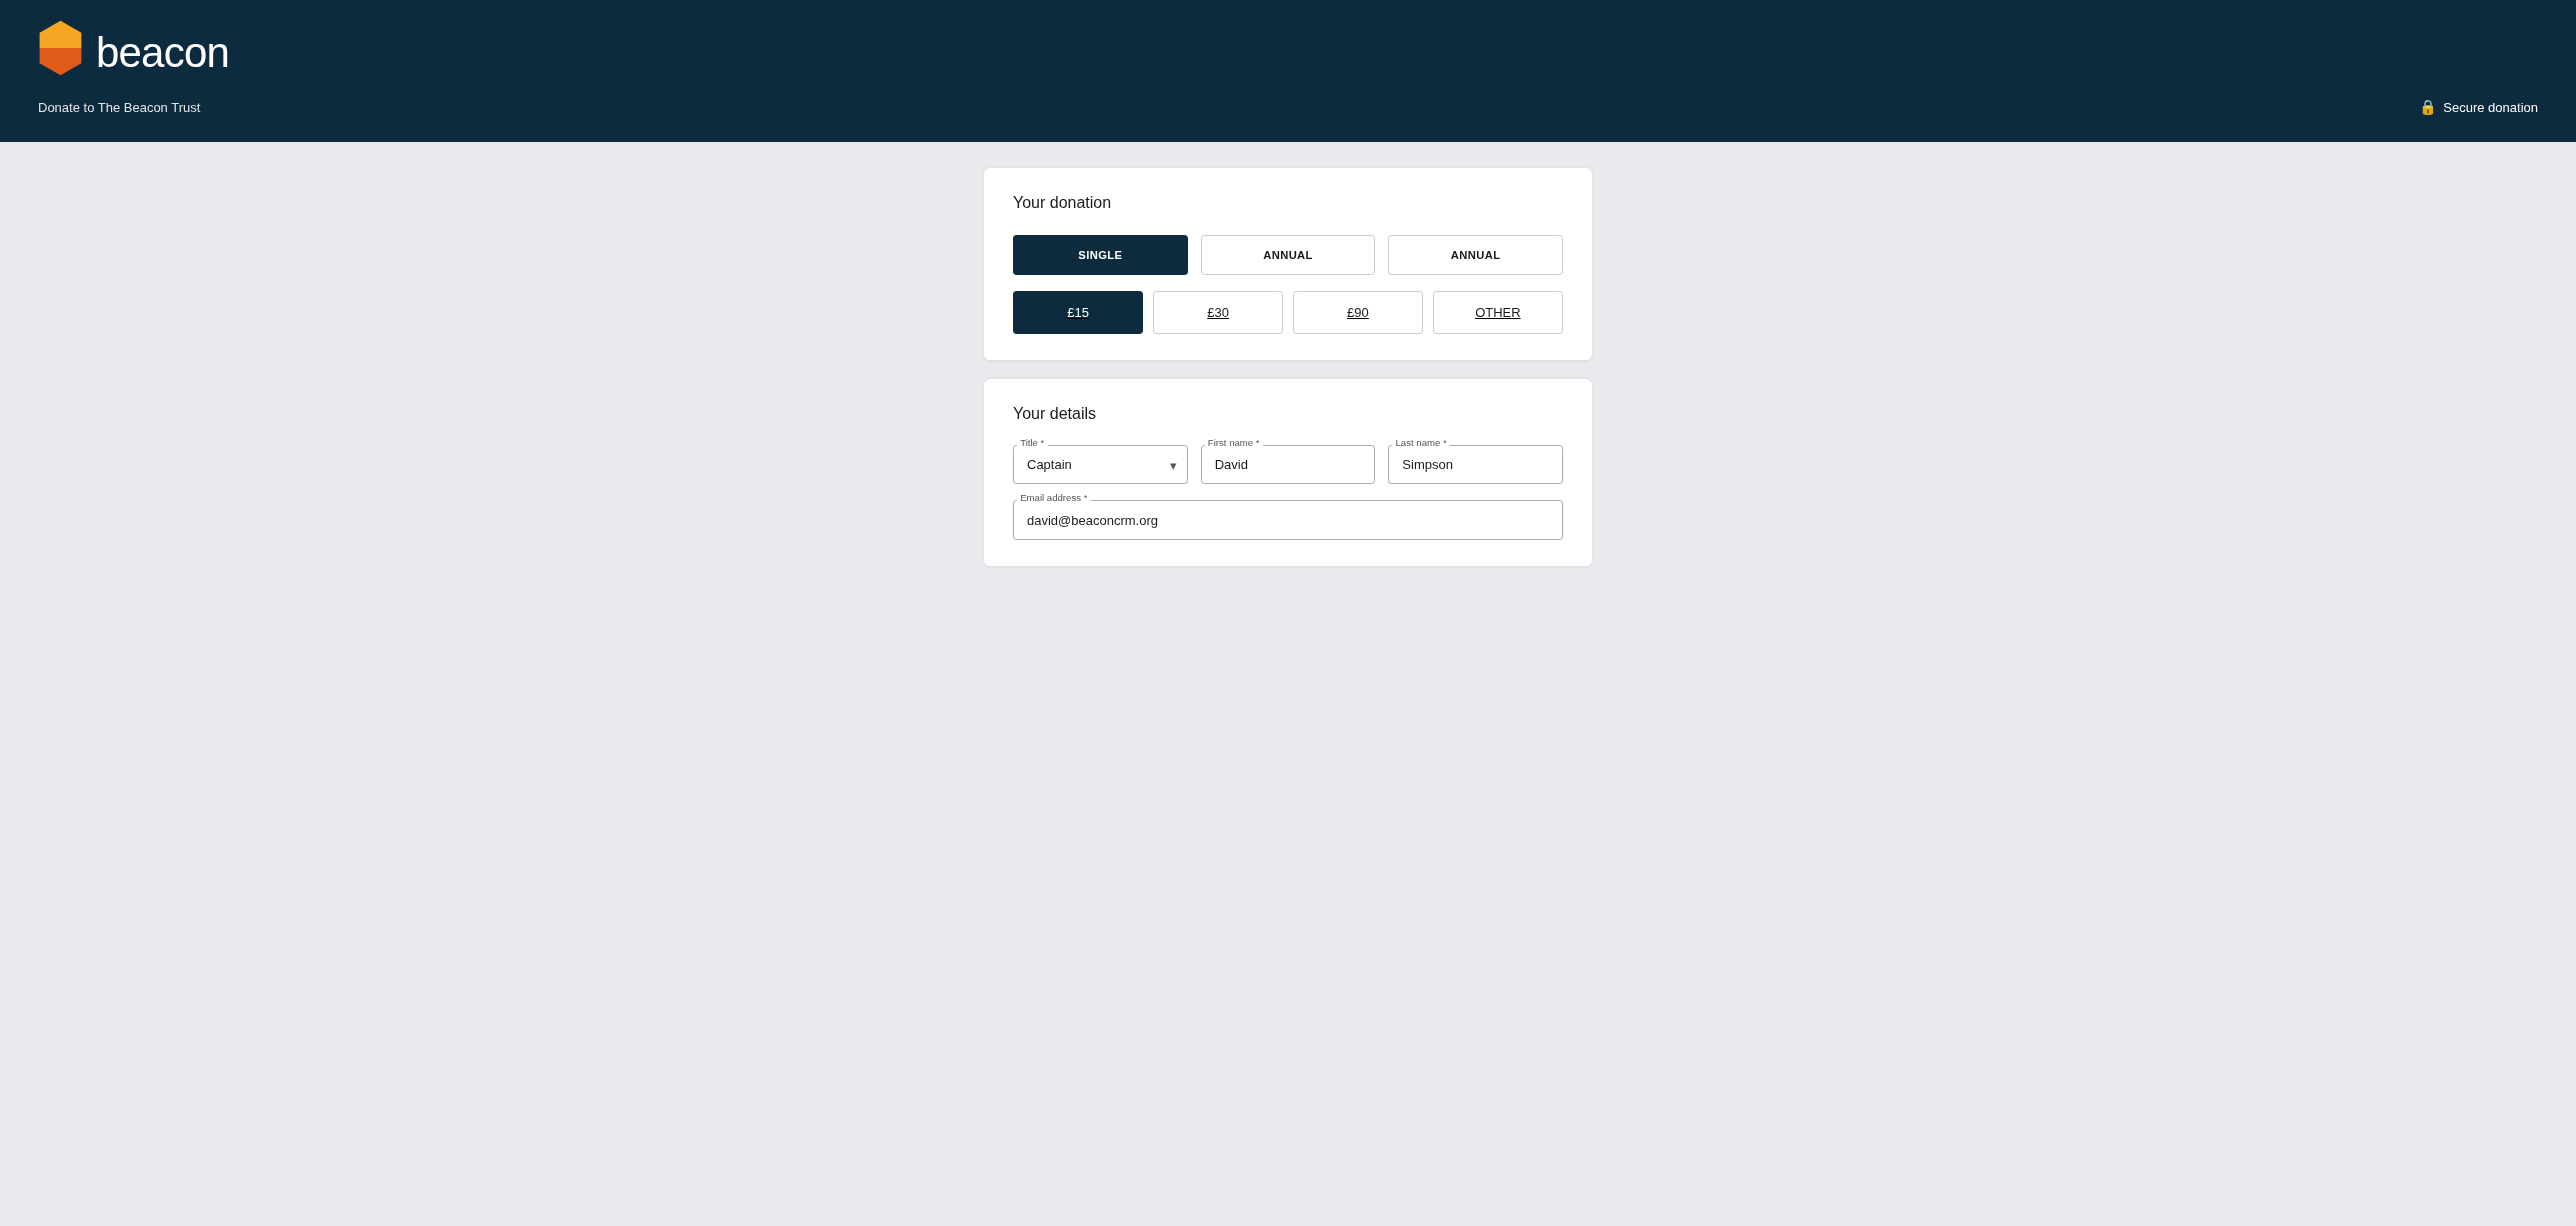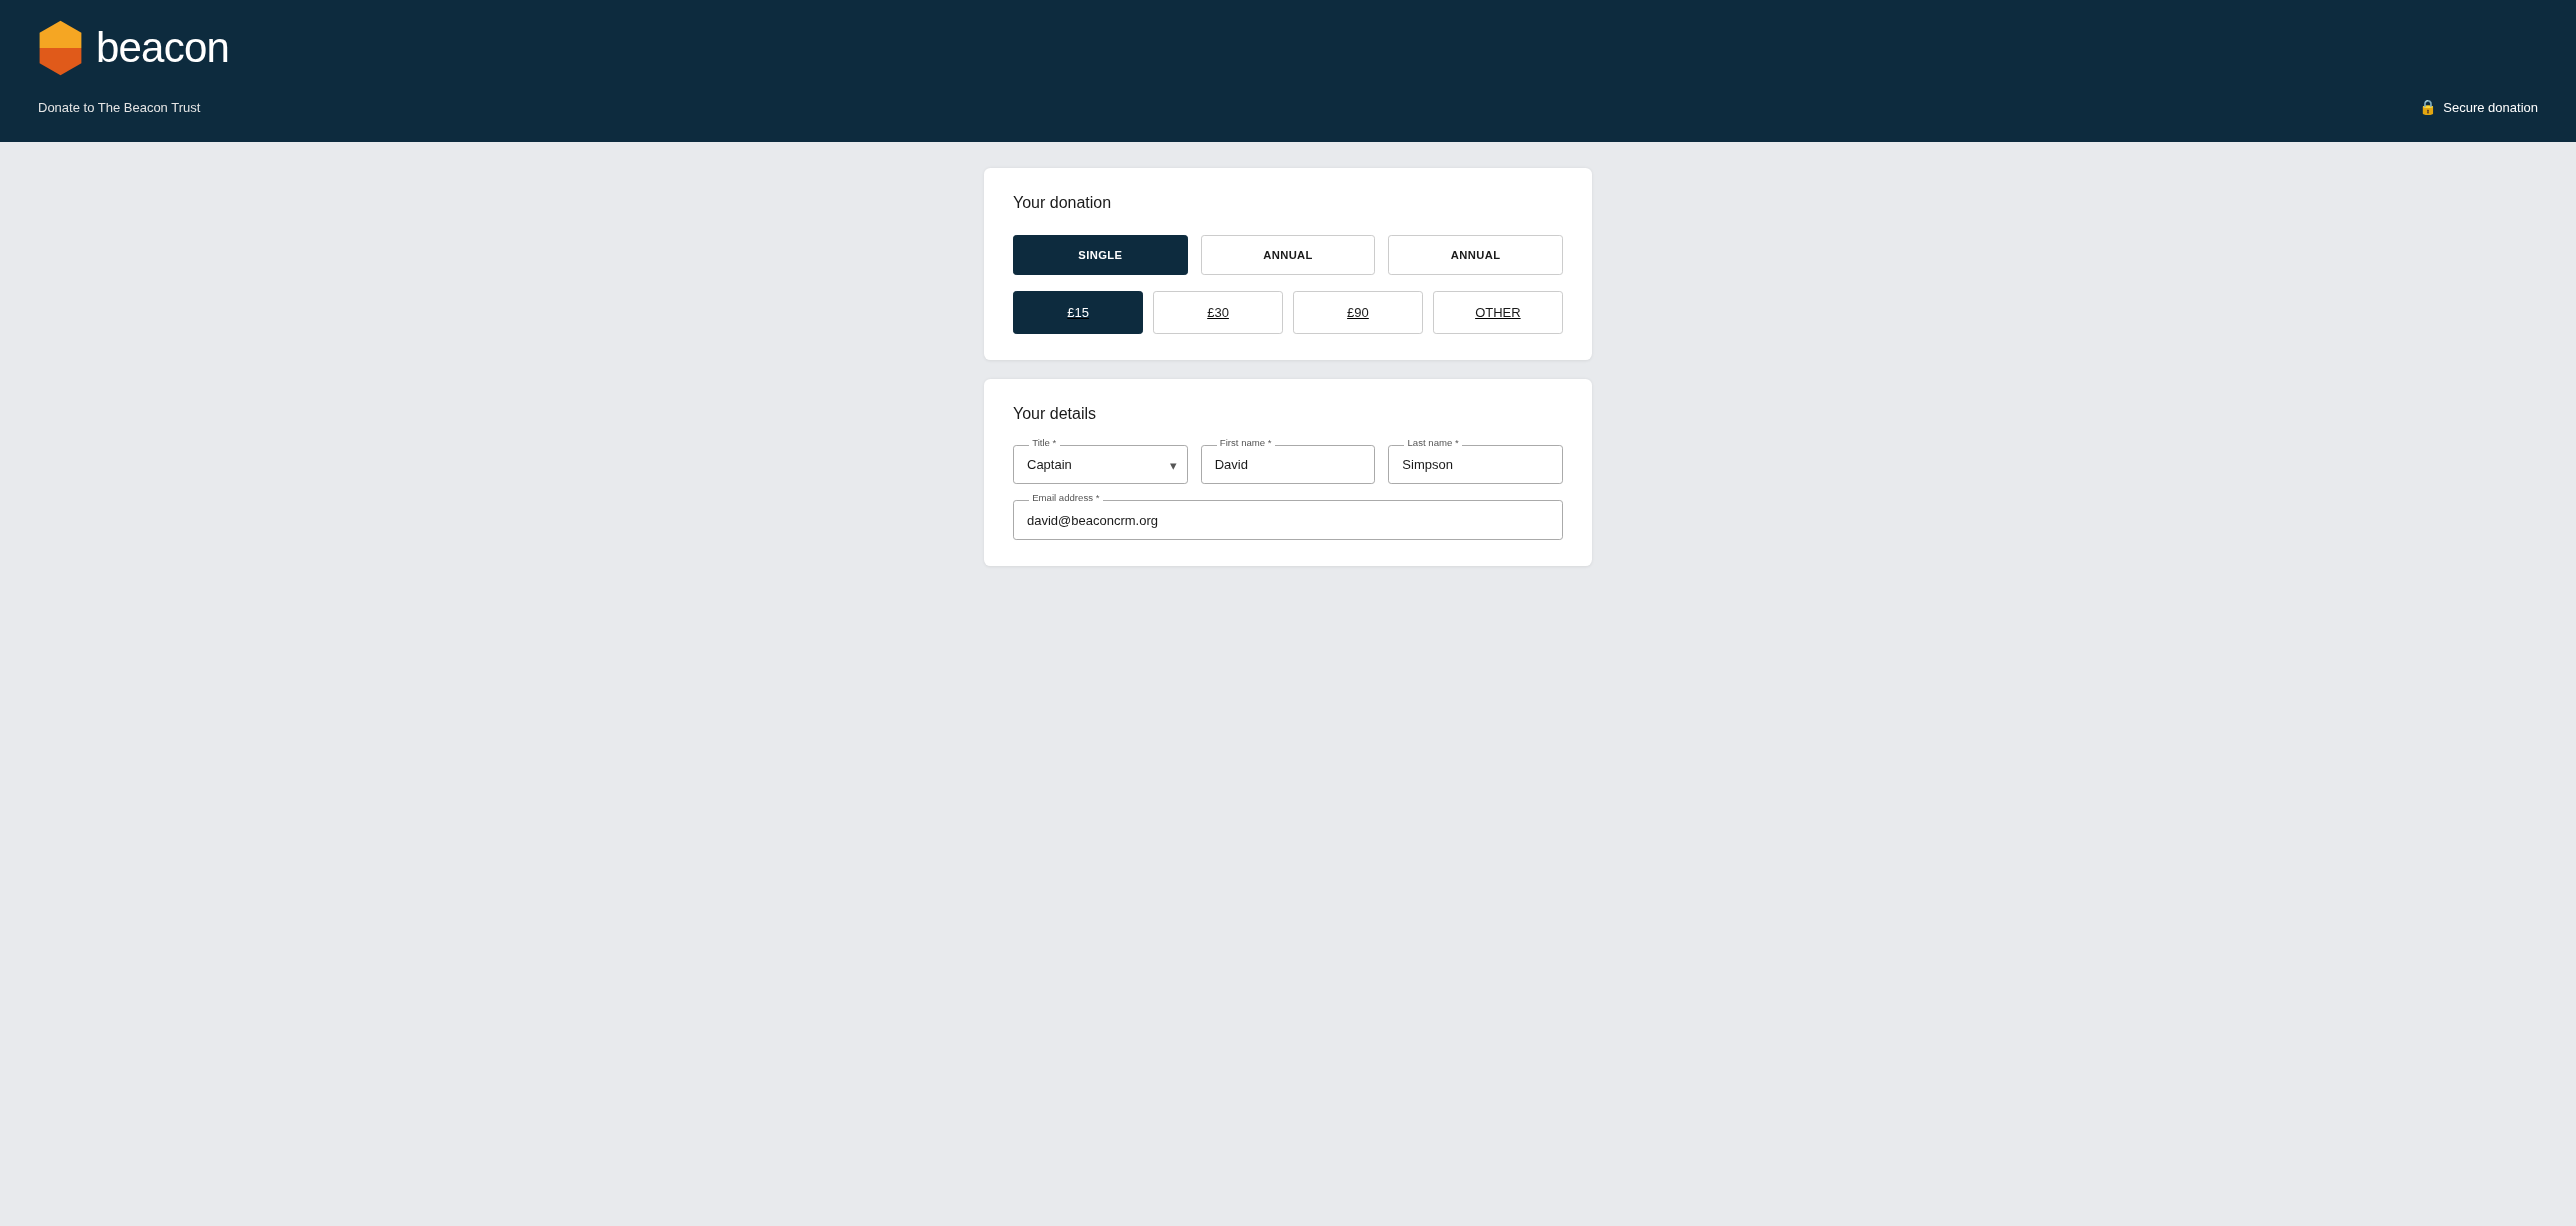--- a/index.html
+++ b/index.html
@@ -16,21 +16,21 @@
 
     .header {
       background-color: #0d2b3e;
       padding: 19px 38px 26px 38px;
       display: flex;
       flex-direction: column;
     }
 
     .logo-area {
       display: flex;
-      align-items: center;
+      align-items: flex-end;
       margin-bottom: 19px;
     }
 
     .logo-icon {
       width: 45px;
       height: 58px;
       margin-right: 13px;
       flex-shrink: 0;
     }
 
@@ -153,21 +153,21 @@
       position: relative;
     }
 
     .form-field.full-width {
       flex: 1 1 100%;
     }
 
     .field-label {
       position: absolute;
       top: -8px;
-      left: 16px;
+      left: 4px;
       background: #ffffff;
       padding: 0 3.2px;
       font-size: 9.6px;
       color: #555;
       z-index: 1;
     }
 
     .field-input {
       width: 100%;
       padding: 11.2px 13px;

